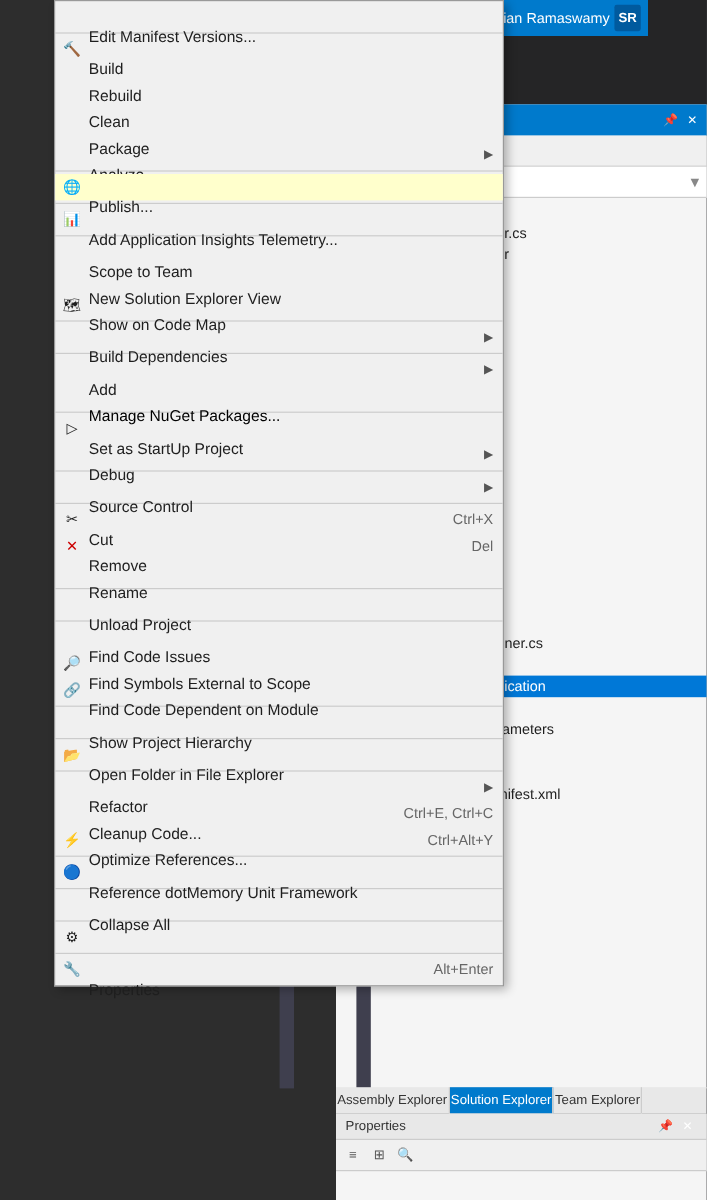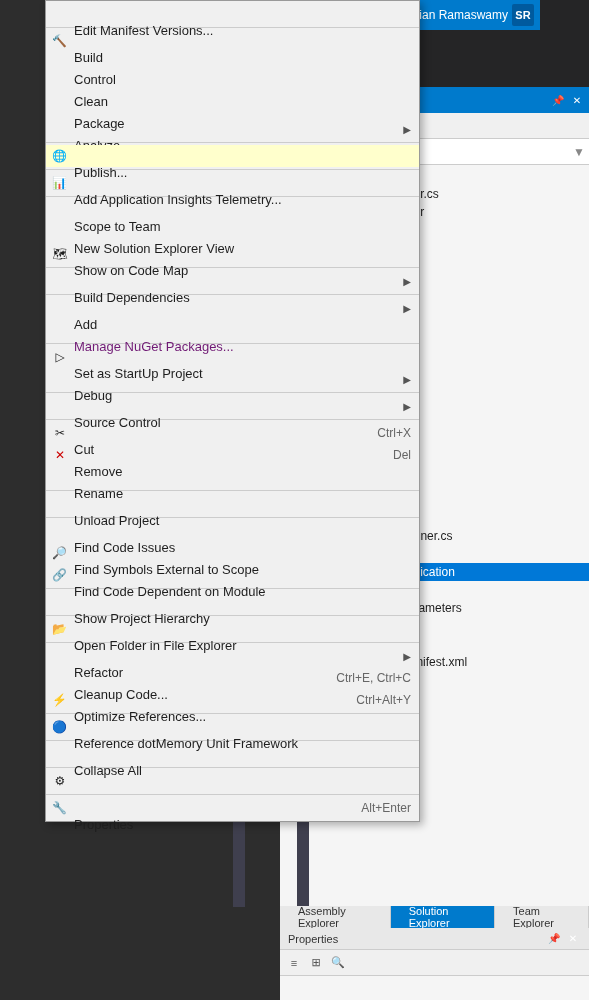--- a/index.html
+++ b/index.html
@@ -178,21 +178,21 @@
       bottom: 72px;
       left: 280px;
       width: 309px;
       height: 22px;
       background: #e8e8e8;
       display: flex;
       align-items: stretch;
     }
 
     .tab-item {
-      padding: 0 18px;
+      padding: 0 1px;
       display: flex;
       align-items: center;
       font-size: 11px;
       cursor: pointer;
       color: #333;
       border-right: 1px solid #ccc;
     }
 
     .tab-item.active {
       background: #007acc;
@@ -252,21 +252,21 @@
       cursor: pointer;
       color: #1e1e1e;
       position: relative;
     }
 
     .menu-item.highlighted {
       background: #ffffcc;
     }
 
     .menu-item.disabled {
-      color: #701a75;
+      color: #000000;
     }
 
     .menu-item .menu-icon {
       position: absolute;
       left: 6px;
       width: 16px;
       height: 16px;
       display: flex;
       align-items: center;
       justify-content: center;
@@ -585,21 +585,21 @@
   <div class="menu-item">
     <span class="menu-label">Edit Manifest Versions...</span>
   </div>
   <div class="menu-separator"></div>
 
   <div class="menu-item">
     <span class="menu-icon">🔨</span>
     <span class="menu-label">Build</span>
   </div>
   <div class="menu-item">
-    <span class="menu-label">Control</span>
+    <span class="menu-label">Rebuild</span>
   </div>
   <div class="menu-item">
     <span class="menu-label">Clean</span>
   </div>
   <div class="menu-item">
     <span class="menu-label">Package</span>
   </div>
   <div class="menu-item">
     <span class="menu-label">Analyze</span>
     <span class="menu-arrow">▶</span>

